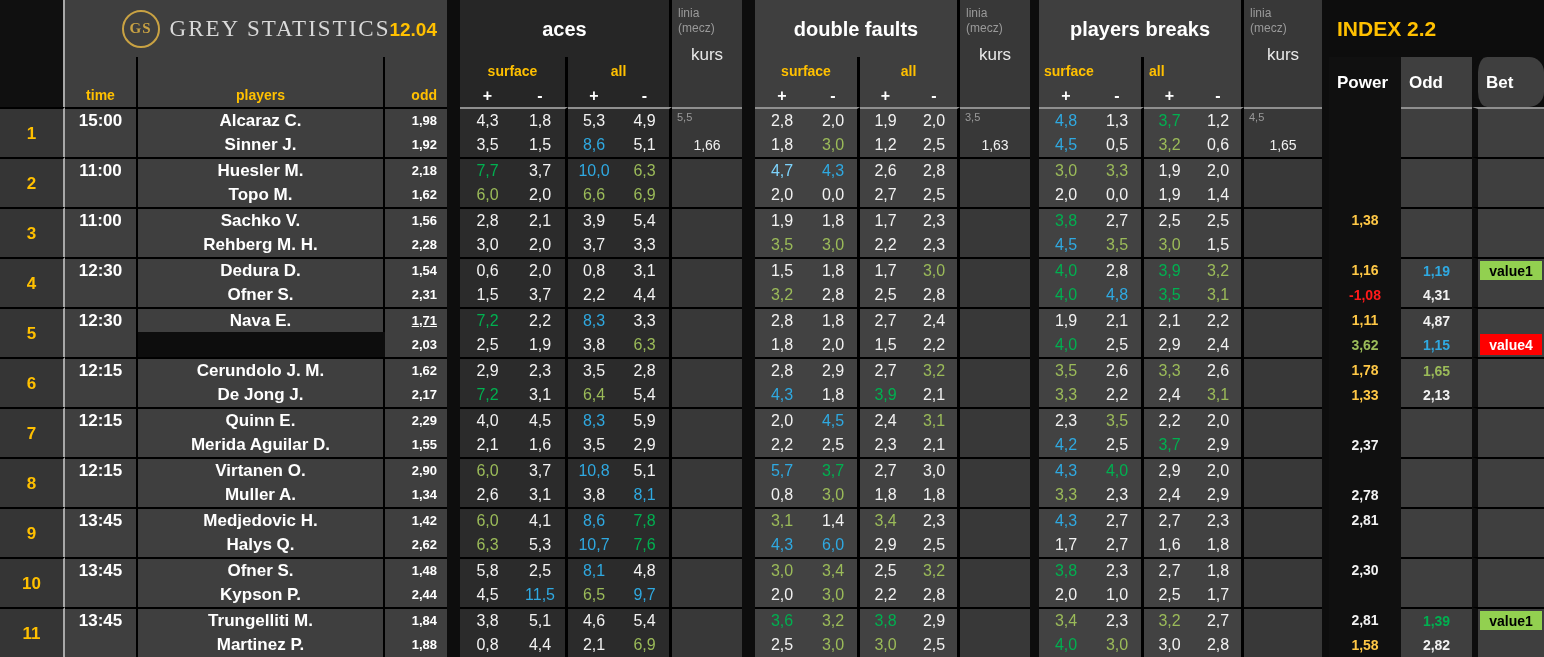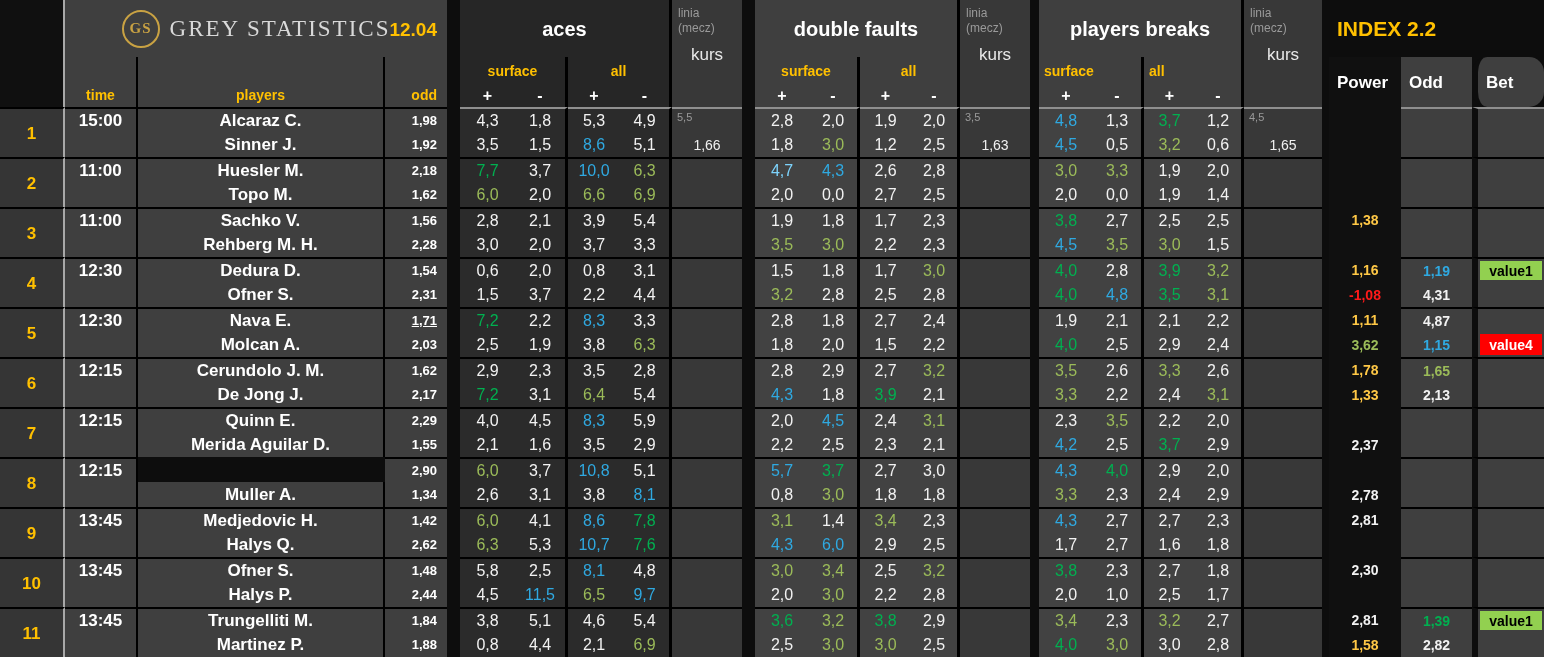--- a/index.html
+++ b/index.html
@@ -286,21 +286,20 @@
     <div class="cell statCell cellLight bR3 sepTop" style="color: rgb(242, 242, 242); grid-area: 12 / 15;">2,4</div>
     <div class="cell kursCell sepTop" style="grid-area: 12 / 16;"></div>
     <div class="cell statCell cellLight sepTop" style="color: rgb(242, 242, 242); grid-area: 12 / 18;">1,9</div>
     <div class="cell statCell cellLight bR3 sepTop" style="color: rgb(242, 242, 242); grid-area: 12 / 19;">2,1</div>
     <div class="cell statCell cellLight sepTop" style="color: rgb(242, 242, 242); grid-area: 12 / 20;">2,1</div>
     <div class="cell statCell cellLight bR3 sepTop" style="color: rgb(242, 242, 242); grid-area: 12 / 21;">2,2</div>
     <div class="cell kursCell sepTop" style="grid-area: 12 / 22;"></div>
     <div class="cell pwCell" style="color: rgb(255, 200, 70); grid-area: 12 / 24;">1,11</div>
     <div class="cell ioCell sepTop" style="color: rgb(242, 242, 242); grid-area: 12 / 25;">4,87</div>
     <div class="cell betCell sepTop" style="grid-area: 12 / 26;"></div>
-    <div class="cell nameCell" style="grid-area: 13 / 3;">Molcan A.</div>
     <div class="cell oddCell" style="grid-area: 13 / 4;">2,03</div>
     <div class="cell statCell cellDark" style="color: rgb(242, 242, 242); grid-area: 13 / 6;">2,5</div>
     <div class="cell statCell cellDark bR3" style="color: rgb(242, 242, 242); grid-area: 13 / 7;">1,9</div>
     <div class="cell statCell cellDark" style="color: rgb(242, 242, 242); grid-area: 13 / 8;">3,8</div>
     <div class="cell statCell cellDark bR3" style="color: rgb(155, 187, 89); grid-area: 13 / 9;">6,3</div>
     <div class="cell kursCell" style="grid-area: 13 / 10;"></div>
     <div class="cell statCell cellLight" style="color: rgb(242, 242, 242); grid-area: 13 / 12;">1,8</div>
     <div class="cell statCell cellLight bR3" style="color: rgb(242, 242, 242); grid-area: 13 / 13;">2,0</div>
     <div class="cell statCell cellLight" style="color: rgb(242, 242, 242); grid-area: 13 / 14;">1,5</div>
     <div class="cell statCell cellLight bR3" style="color: rgb(242, 242, 242); grid-area: 13 / 15;">2,2</div>
@@ -394,20 +393,21 @@
     <div class="cell statCell cellLight" style="color: rgb(47, 169, 225); grid-area: 17 / 18;">4,2</div>
     <div class="cell statCell cellLight bR3" style="color: rgb(242, 242, 242); grid-area: 17 / 19;">2,5</div>
     <div class="cell statCell cellLight" style="color: rgb(0, 176, 80); grid-area: 17 / 20;">3,7</div>
     <div class="cell statCell cellLight bR3" style="color: rgb(242, 242, 242); grid-area: 17 / 21;">2,9</div>
     <div class="cell kursCell" style="grid-area: 17 / 22;"></div>
     <div class="cell pwCell" style="color: rgb(242, 242, 242); grid-area: 17 / 24;">2,37</div>
     <div class="cell ioCell" style="grid-area: 17 / 25;"></div>
     <div class="cell betCell" style="grid-area: 17 / 26;"></div>
     <div class="cell numCell sepTop" style="grid-area: 18 / 1 / span 2;">8</div>
     <div class="cell timeCell sepTop" style="grid-area: 18 / 2 / span 2;">12:15</div>
+    <div class="cell nameCell sepTop" style="grid-area: 18 / 3;">Virtanen O.</div>
     <div class="cell oddCell sepTop" style="grid-area: 18 / 4;">2,90</div>
     <div class="cell statCell cellDark sepTop" style="color: rgb(155, 187, 89); grid-area: 18 / 6;">6,0</div>
     <div class="cell statCell cellDark bR3 sepTop" style="color: rgb(242, 242, 242); grid-area: 18 / 7;">3,7</div>
     <div class="cell statCell cellDark sepTop" style="color: rgb(47, 169, 225); grid-area: 18 / 8;">10,8</div>
     <div class="cell statCell cellDark bR3 sepTop" style="color: rgb(242, 242, 242); grid-area: 18 / 9;">5,1</div>
     <div class="cell kursCell sepTop" style="grid-area: 18 / 10;"></div>
     <div class="cell statCell cellLight sepTop" style="color: rgb(47, 169, 225); grid-area: 18 / 12;">5,7</div>
     <div class="cell statCell cellLight bR3 sepTop" style="color: rgb(0, 176, 80); grid-area: 18 / 13;">3,7</div>
     <div class="cell statCell cellLight sepTop" style="color: rgb(242, 242, 242); grid-area: 18 / 14;">2,7</div>
     <div class="cell statCell cellLight bR3 sepTop" style="color: rgb(242, 242, 242); grid-area: 18 / 15;">3,0</div>
@@ -497,21 +497,21 @@
     <div class="cell statCell cellLight bR3 sepTop" style="color: rgb(155, 187, 89); grid-area: 22 / 15;">3,2</div>
     <div class="cell kursCell sepTop" style="grid-area: 22 / 16;"></div>
     <div class="cell statCell cellLight sepTop" style="color: rgb(0, 176, 80); grid-area: 22 / 18;">3,8</div>
     <div class="cell statCell cellLight bR3 sepTop" style="color: rgb(242, 242, 242); grid-area: 22 / 19;">2,3</div>
     <div class="cell statCell cellLight sepTop" style="color: rgb(242, 242, 242); grid-area: 22 / 20;">2,7</div>
     <div class="cell statCell cellLight bR3 sepTop" style="color: rgb(242, 242, 242); grid-area: 22 / 21;">1,8</div>
     <div class="cell kursCell sepTop" style="grid-area: 22 / 22;"></div>
     <div class="cell pwCell" style="color: rgb(242, 242, 242); grid-area: 22 / 24;">2,30</div>
     <div class="cell ioCell sepTop" style="grid-area: 22 / 25;"></div>
     <div class="cell betCell sepTop" style="grid-area: 22 / 26;"></div>
-    <div class="cell nameCell" style="grid-area: 23 / 3;">Halys P.</div>
+    <div class="cell nameCell" style="grid-area: 23 / 3;">Kypson P.</div>
     <div class="cell oddCell" style="grid-area: 23 / 4;">2,44</div>
     <div class="cell statCell cellDark" style="color: rgb(242, 242, 242); grid-area: 23 / 6;">4,5</div>
     <div class="cell statCell cellDark bR3" style="color: rgb(47, 169, 225); grid-area: 23 / 7;">11,5</div>
     <div class="cell statCell cellDark" style="color: rgb(155, 187, 89); grid-area: 23 / 8;">6,5</div>
     <div class="cell statCell cellDark bR3" style="color: rgb(47, 169, 225); grid-area: 23 / 9;">9,7</div>
     <div class="cell kursCell" style="grid-area: 23 / 10;"></div>
     <div class="cell statCell cellLight" style="color: rgb(242, 242, 242); grid-area: 23 / 12;">2,0</div>
     <div class="cell statCell cellLight bR3" style="color: rgb(155, 187, 89); grid-area: 23 / 13;">3,0</div>
     <div class="cell statCell cellLight" style="color: rgb(242, 242, 242); grid-area: 23 / 14;">2,2</div>
     <div class="cell statCell cellLight bR3" style="color: rgb(242, 242, 242); grid-area: 23 / 15;">2,8</div>

